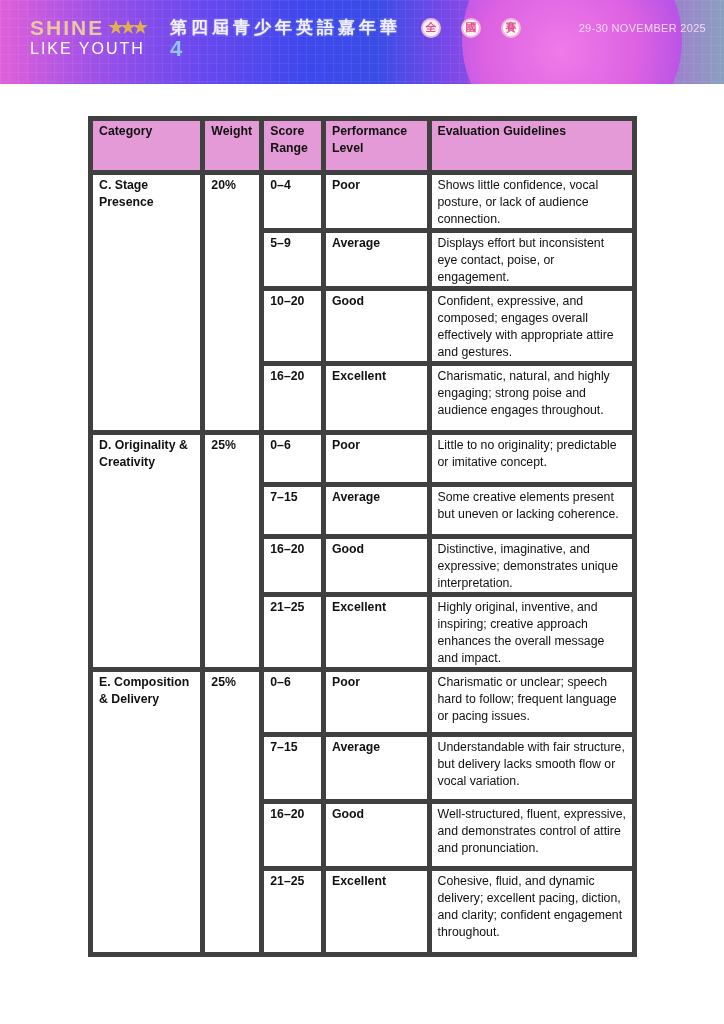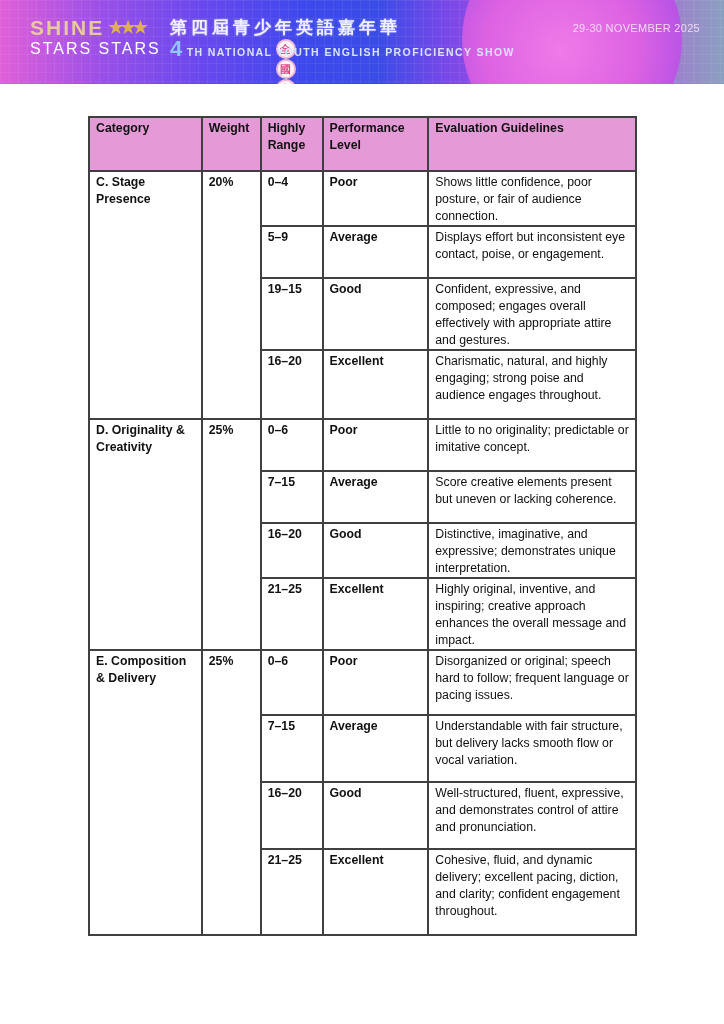--- a/index.html
+++ b/index.html
@@ -26,146 +26,144 @@
     .logo-shine {
       font-weight: 700; font-size: 21px; letter-spacing: 2px; line-height: 21px;
       color: #e8c8a0; display: flex; align-items: center; gap: 4px;
     }
     .logo-stars { color: #e0b050; font-size: 17px; letter-spacing: -3px; }
     .logo-like {
       font-size: 16px; letter-spacing: 2px; color: #ffffff; line-height: 18px; margin-top: 2px;
     }
     .event-cn {
       position: absolute; left: 170px; top: 16px; font-size: 17px; font-weight: 700;
-      color: #f0f0ff; letter-spacing: 4px; display: flex; align-items: center; gap: 0;
+      color: #f0f0ff; letter-spacing: 4px; display: flex; align-items: center; gap: 20px;
       text-shadow: 0 0 2px rgba(255,255,255,0.5);
-      flex-direction: column;
     }
     .badge-hex {
       display: inline-flex; align-items: center; justify-content: center;
       width: 20px; height: 20px; border-radius: 50%; background: #fff4f4;
       color: #e05090; font-size: 11px; letter-spacing: 0; border: 2px solid #f0b8d8;
     }
     .event-en {
       position: absolute; left: 170px; top: 40px; font-size: 10.5px; font-weight: 700;
       color: #d8e4ff; letter-spacing: 1.4px; display: flex; align-items: flex-end;
     }
     .event-en .num { font-size: 22px; color: #8fc6ff; line-height: 18px; margin-right: 3px; }
     .event-date {
-      position: absolute; right: 24px; top: 22px; font-size: 11px; color: #f2d8f4; letter-spacing: 0.3px;
+      position: absolute; right: 18px; top: 22px; font-size: 11px; color: #f2d8f4; letter-spacing: 0.3px;
     }
 
     .rubric {
       position: absolute; left: 88px; top: 116px; width: 549px;
       border-collapse: collapse; font-size: 12.3px; line-height: 17px;
     }
     .rubric td, .rubric th {
-      border: 2px solid #404040; vertical-align: top; padding: 2px 6px 0 6px; text-align: left;
+      border: 5px solid #404040; vertical-align: top; padding: 2px 6px 0 6px; text-align: left;
     }
     .rubric th { background: #e39ad6; font-weight: 700; height: 54px; }
     .rubric .b { font-weight: 700; }
     .c1 { width: 113px; } .c2 { width: 59px; } .c3 { width: 62px; } .c4 { width: 106px; } .c5 { width: 209px; }
   </style>
 </head>
 <body>
 
 <div class="banner">
   <div class="grid"></div>
   <div class="orb"></div>
   <div class="logo">
     <div class="logo-shine">
       <span>SHINE</span>
       <span class="logo-stars">★★★</span>
     </div>
-    <div class="logo-like">STARS STARS</div>
+    <div class="logo-like">LIKE YOUTH</div>
   </div>
   <div class="event-cn">
     <span>第四屆青少年英語嘉年華</span>
     <span class="badge-hex">全</span>
     <span class="badge-hex">國</span>
     <span class="badge-hex">賽</span>
   </div>
   <div class="event-en">
     <span class="num">4</span>
-    <span>TH NATIONAL YOUTH ENGLISH PROFICIENCY SHOW</span>
   </div>
   <div class="event-date">29-30 NOVEMBER 2025</div>
 </div>
 
 <table class="rubric">
   <colgroup>
       <col class="c1">
       <col class="c2">
       <col class="c3">
       <col class="c4">
       <col class="c5">
     </colgroup>
   <thead>
     <tr>
       <th>Category</th>
       <th>Weight</th>
-      <th>Highly Range</th>
+      <th>Score Range</th>
       <th>Performance Level</th>
       <th>Evaluation Guidelines</th>
     </tr>
   </thead>
   <tbody>
 
     <tr style="height:52px">
       <td rowspan="4" class="b">C. Stage Presence</td>
       <td rowspan="4" class="b">20%</td>
       <td class="b">0–4</td>
       <td class="b">Poor</td>
-      <td>Shows little confidence, poor posture, or fair of audience connection.</td>
+      <td>Shows little confidence, vocal posture, or lack of audience connection.</td>
     </tr>
     <tr style="height:52px">
       <td class="b">5–9</td>
       <td class="b">Average</td>
       <td>Displays effort but inconsistent eye contact, poise, or engagement.</td>
     </tr>
     <tr style="height:69px">
-      <td class="b">19–15</td>
+      <td class="b">10–20</td>
       <td class="b">Good</td>
       <td>Confident, expressive, and composed; engages overall effectively with appropriate attire and gestures.</td>
     </tr>
     <tr style="height:69px">
       <td class="b">16–20</td>
       <td class="b">Excellent</td>
       <td>Charismatic, natural, and highly engaging; strong poise and audience engages throughout.</td>
     </tr>
 
     <tr style="height:52px">
       <td rowspan="4" class="b">D. Originality &amp; Creativity</td>
       <td rowspan="4" class="b">25%</td>
       <td class="b">0–6</td>
       <td class="b">Poor</td>
       <td>Little to no originality; predictable or imitative concept.</td>
     </tr>
     <tr style="height:52px">
       <td class="b">7–15</td>
       <td class="b">Average</td>
-      <td>Score creative elements present but uneven or lacking coherence.</td>
+      <td>Some creative elements present but uneven or lacking coherence.</td>
     </tr>
     <tr style="height:52px">
       <td class="b">16–20</td>
       <td class="b">Good</td>
       <td>Distinctive, imaginative, and expressive; demonstrates unique interpretation.</td>
     </tr>
     <tr style="height:69px">
       <td class="b">21–25</td>
       <td class="b">Excellent</td>
       <td>Highly original, inventive, and inspiring; creative approach enhances the overall message and impact.</td>
     </tr>
 
     <tr style="height:65px">
       <td rowspan="4" class="b">E. Composition &amp; Delivery</td>
       <td rowspan="4" class="b">25%</td>
       <td class="b">0–6</td>
       <td class="b">Poor</td>
-      <td>Disorganized or original; speech hard to follow; frequent language or pacing issues.</td>
+      <td>Charismatic or unclear; speech hard to follow; frequent language or pacing issues.</td>
     </tr>
     <tr style="height:67px">
       <td class="b">7–15</td>
       <td class="b">Average</td>
       <td>Understandable with fair structure, but delivery lacks smooth flow or vocal variation.</td>
     </tr>
     <tr style="height:67px">
       <td class="b">16–20</td>
       <td class="b">Good</td>
       <td>Well-structured, fluent, expressive, and demonstrates control of attire and pronunciation.</td>

